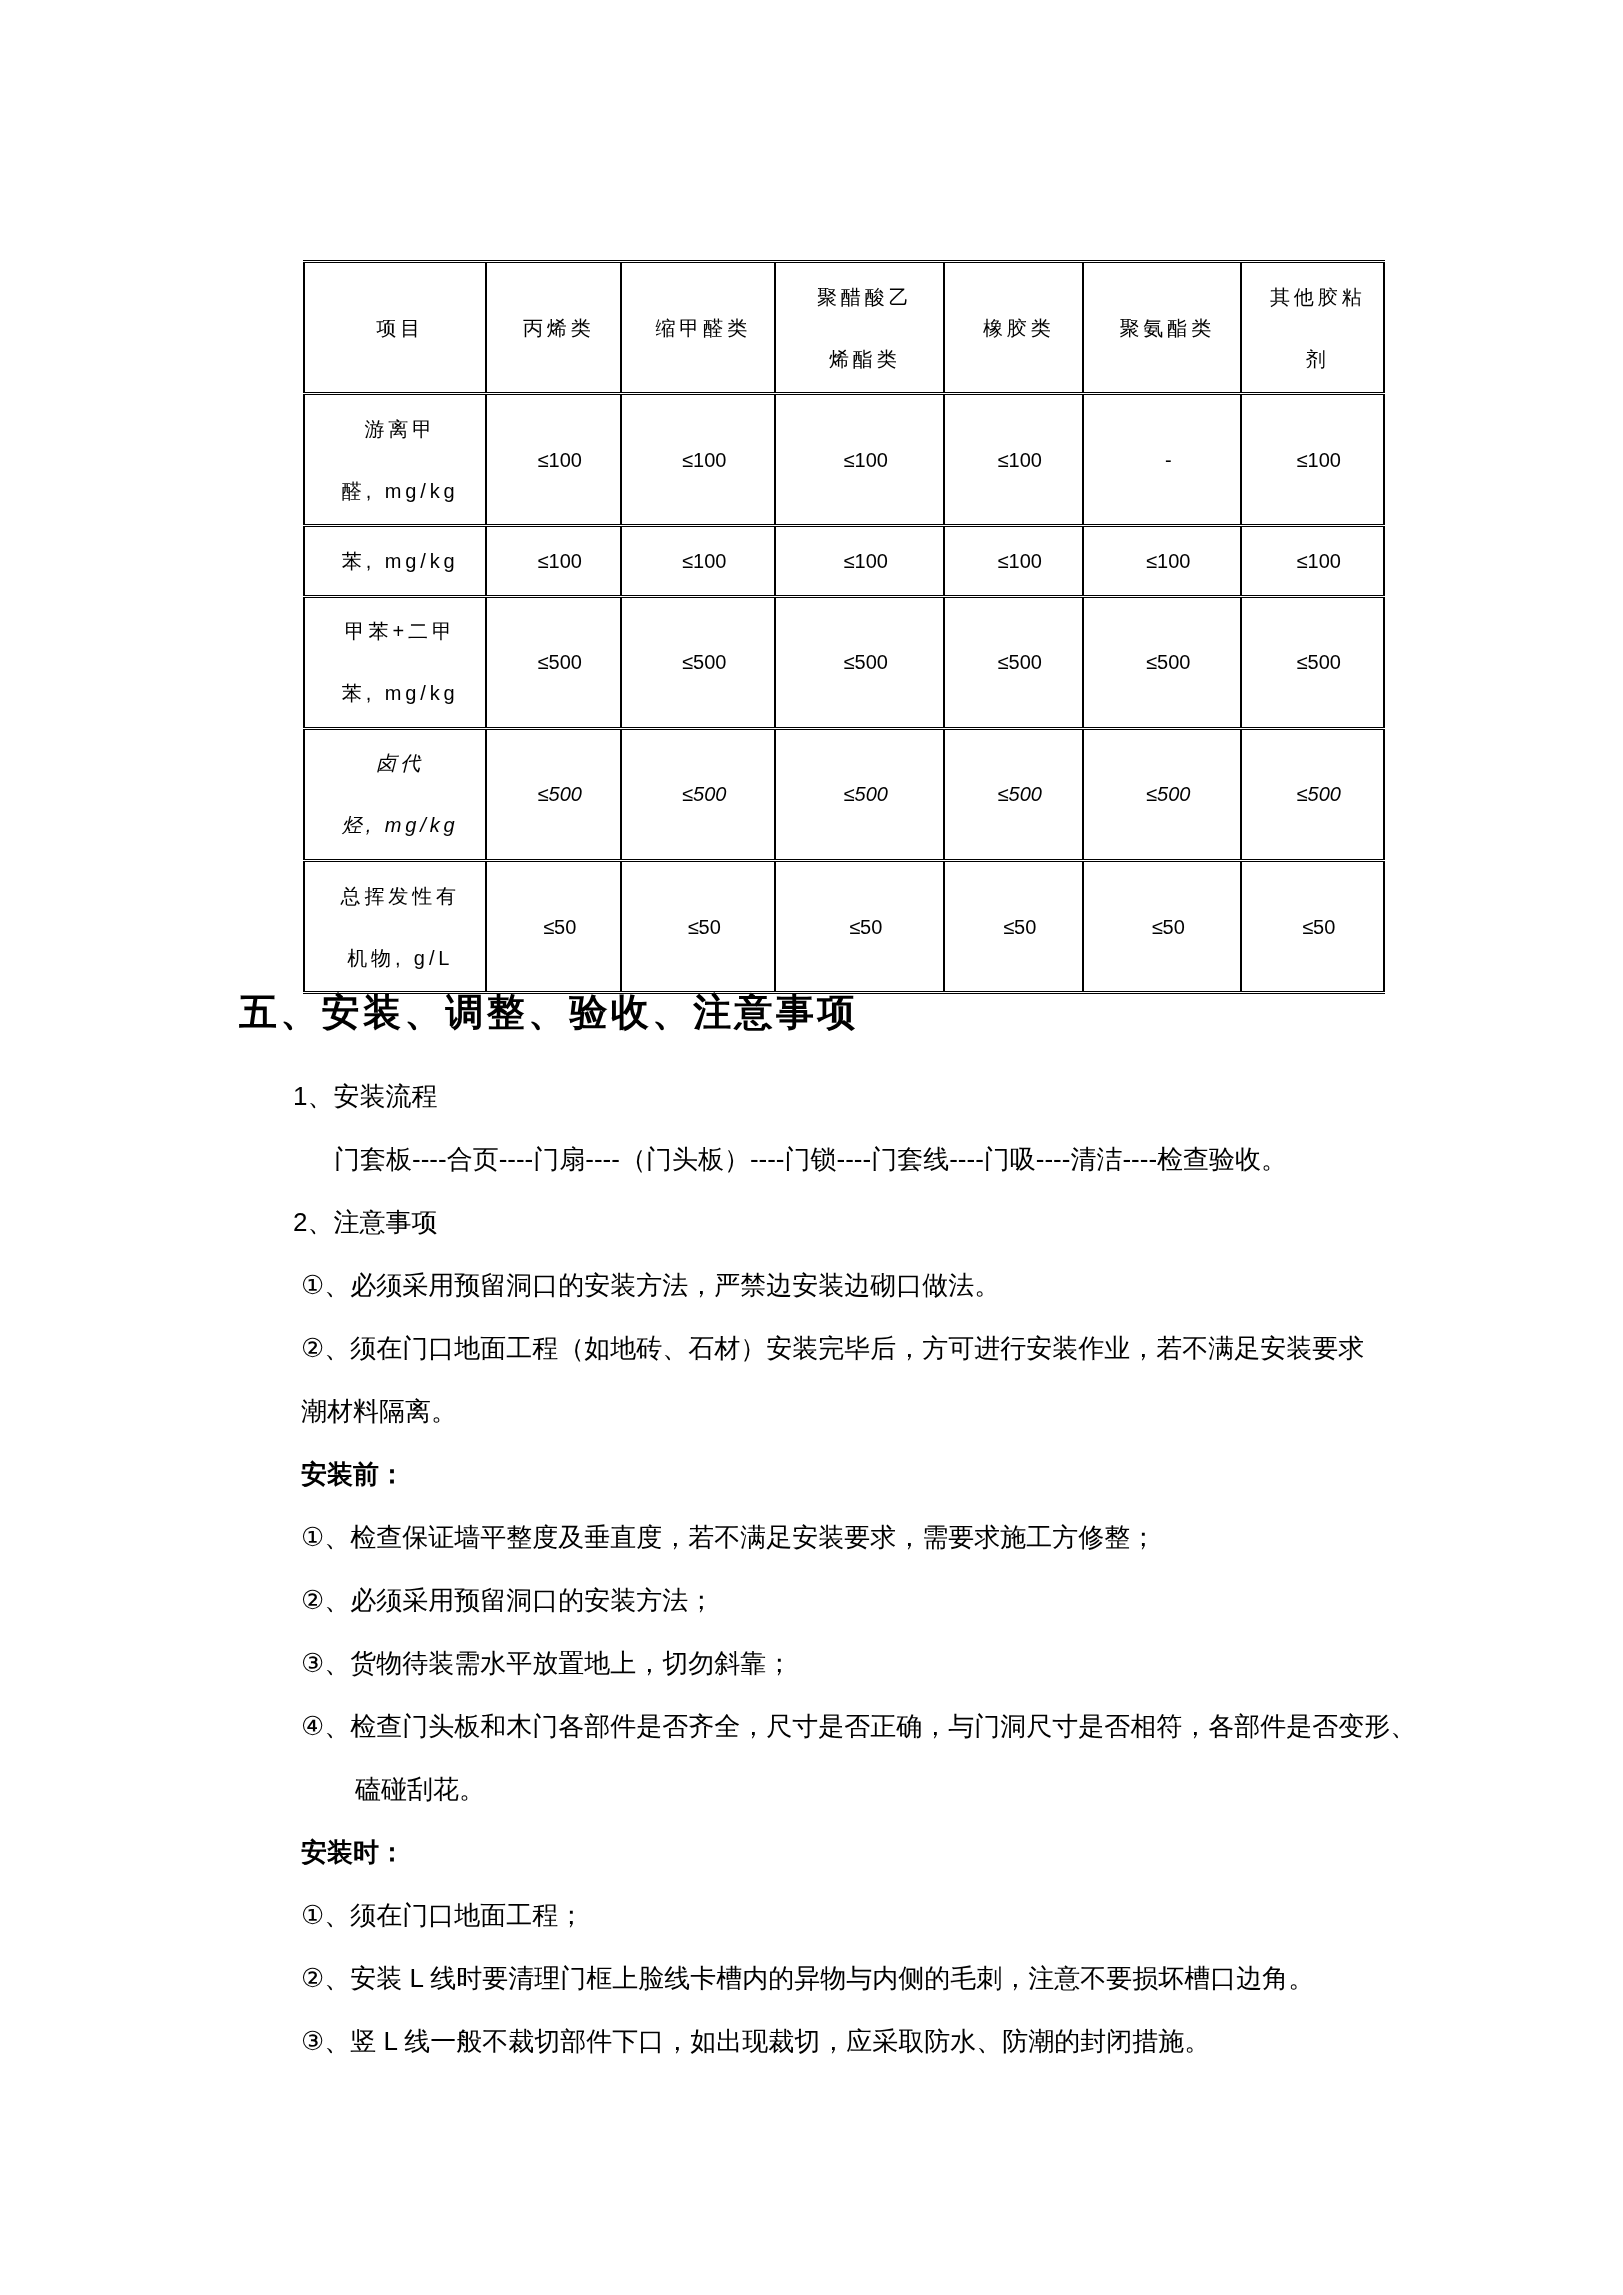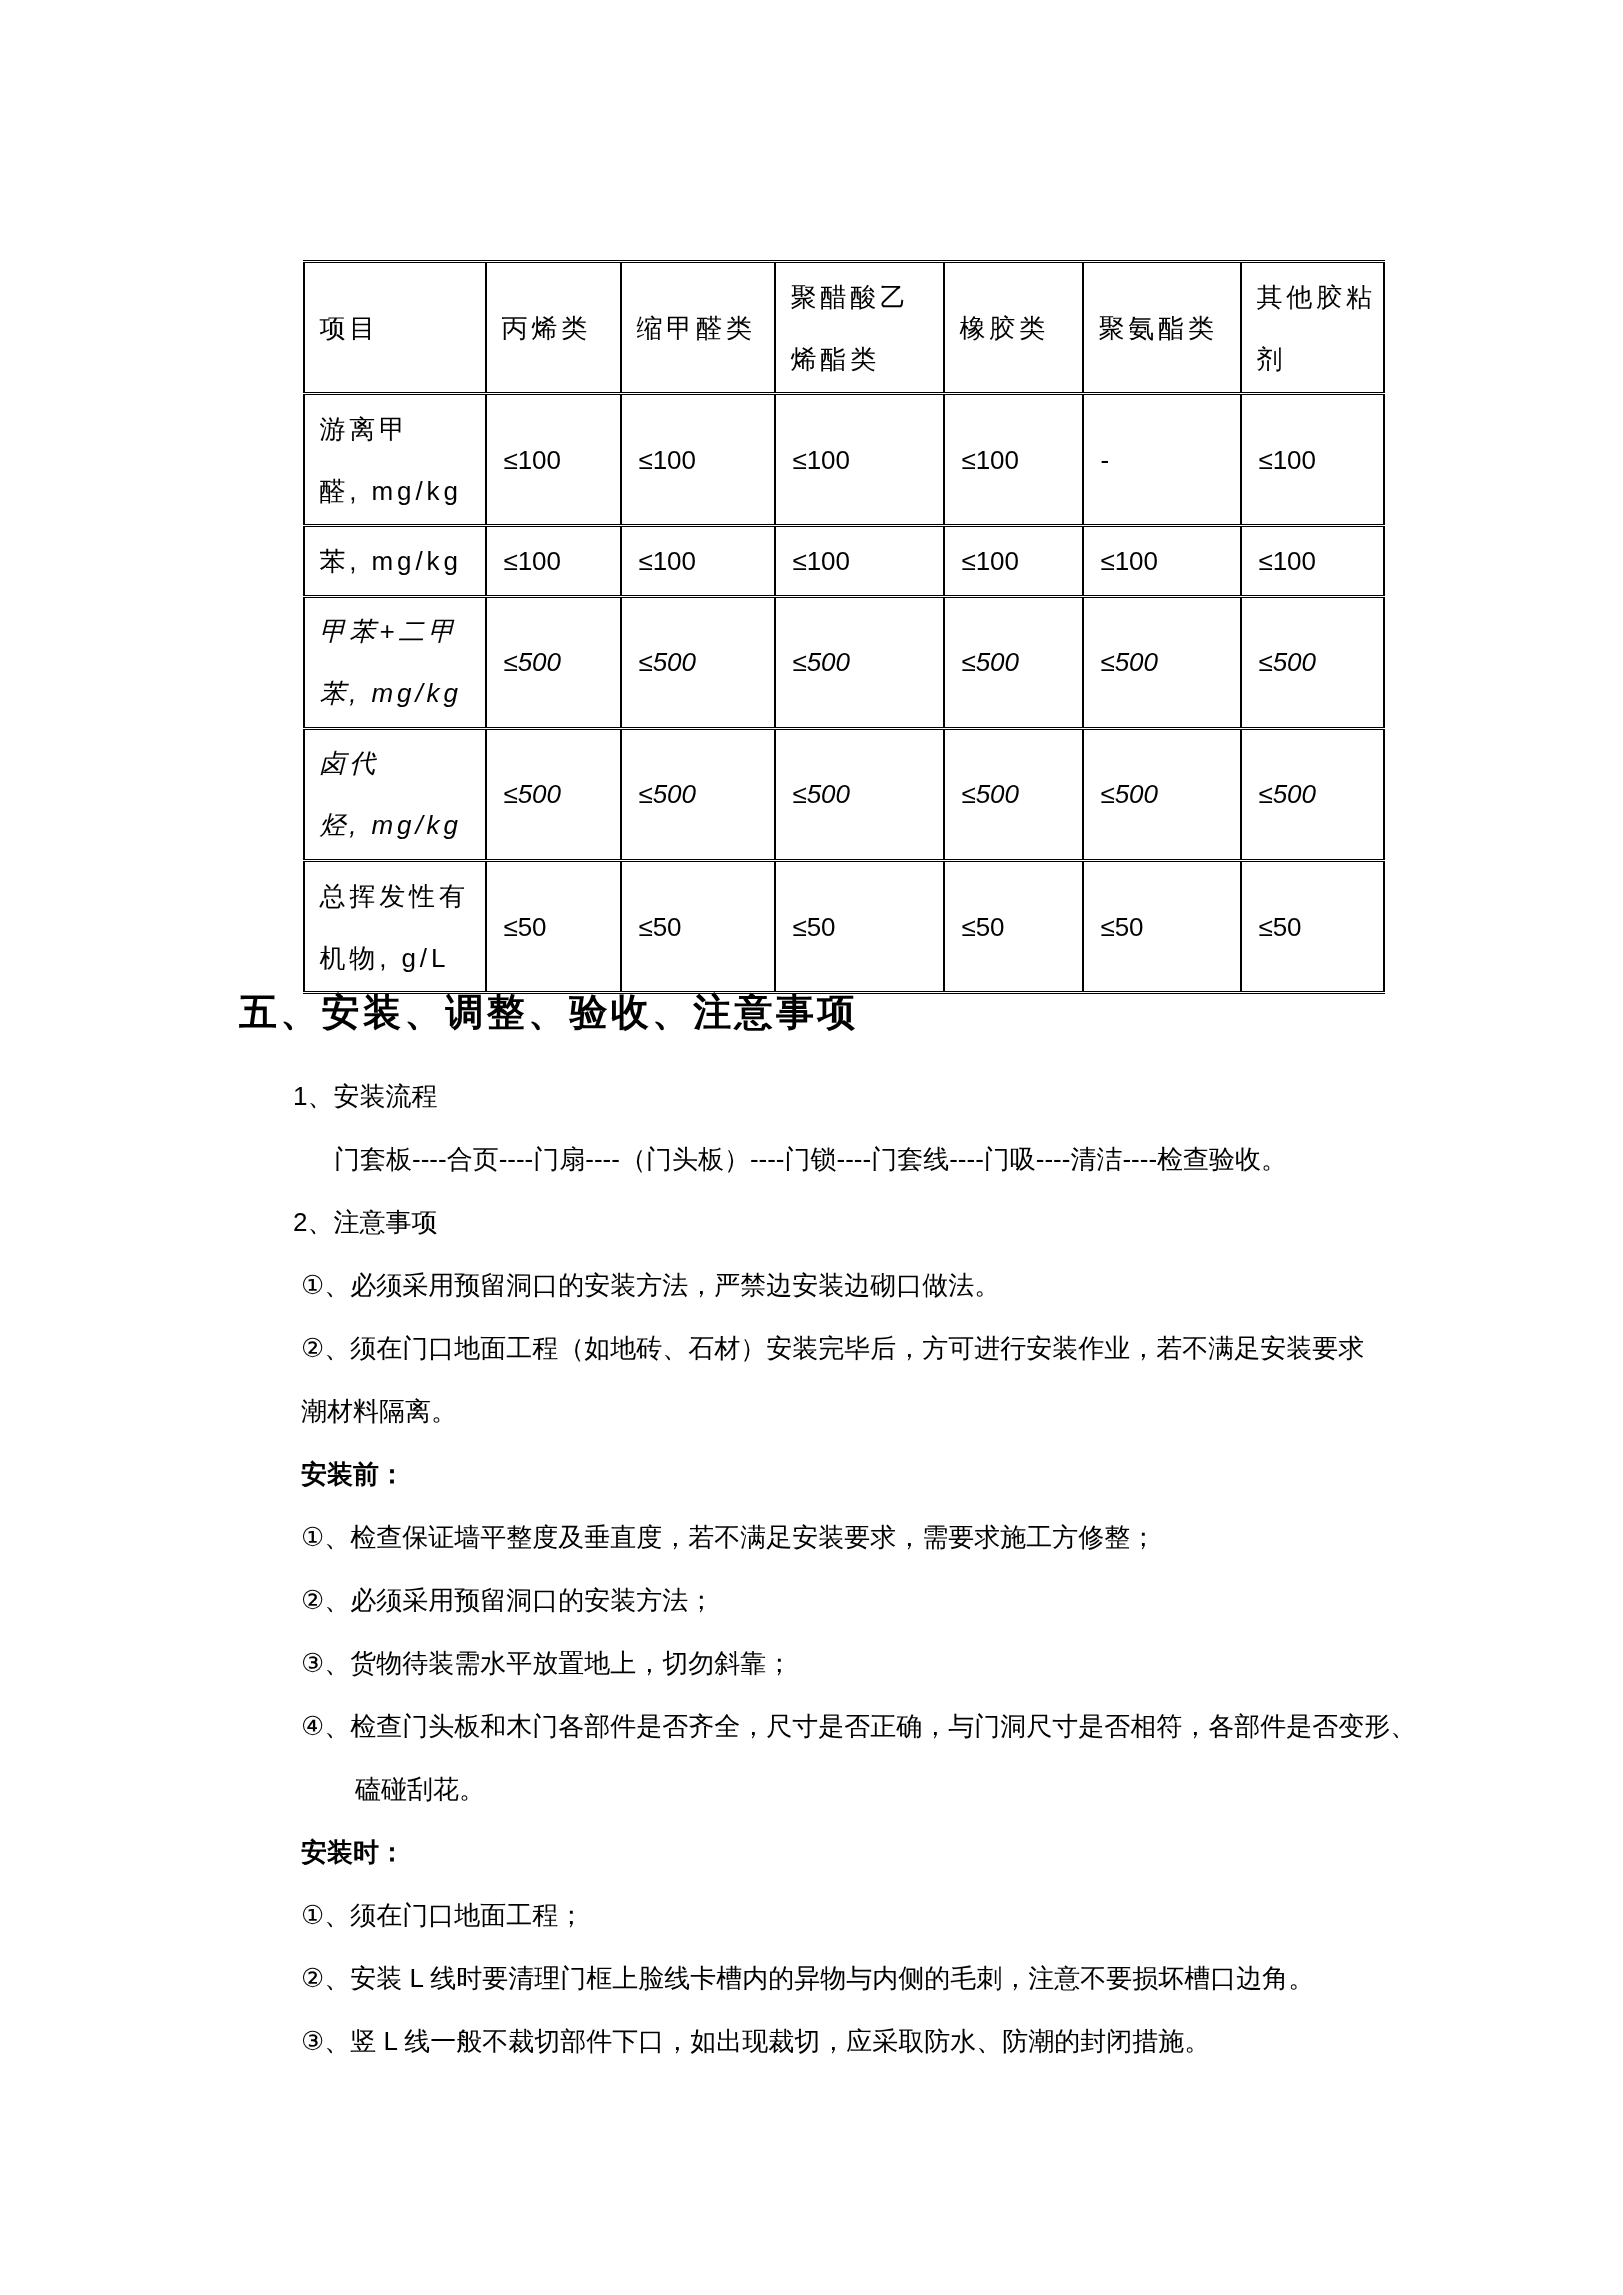--- a/index.html
+++ b/index.html
@@ -39,41 +39,41 @@
     border-collapse: collapse;
     table-layout: fixed;
   }
   table.env-table th,
   table.env-table td {
     border-left: 2px solid #000;
     border-right: 2px solid #000;
     border-top: 3.9px double #000;
     border-bottom: 3.9px double #000;
     vertical-align: middle;
-    text-align: left;
+    text-align: center;
     font-weight: normal;
-    font-size: 26px;
+    font-size: 20px;
     line-height: 62px;
     white-space: pre-line;
     overflow: hidden;
     margin-left: 39px;
   }
   table.env-table th,
   table.env-table td.label-cell {
     padding: 2.6px 3.9px 2.6px 14.4px;
     letter-spacing: 3.9px;
   }
   table.env-table td.value-cell {
     padding: 2.6px 3.9px 2.6px 16.4px;
     letter-spacing: 0;
   }
   tr.row-header   { height: 132px; }
   tr.row-r0       { height: 129px; }
   tr.row-r1       { height: 69px; }
-  tr.row-r2       { height: 131px; font-style: italic; }
+  tr.row-r2       { height: 131px; }
   tr.row-r3       { height: 132px; font-style: italic; }
   tr.row-r4       { height: 131px; }
 
   
   .section-heading {
     position: absolute;
     left: 239px;
     top: 989px;
     font-size: 38px;
     line-height: 52px;

